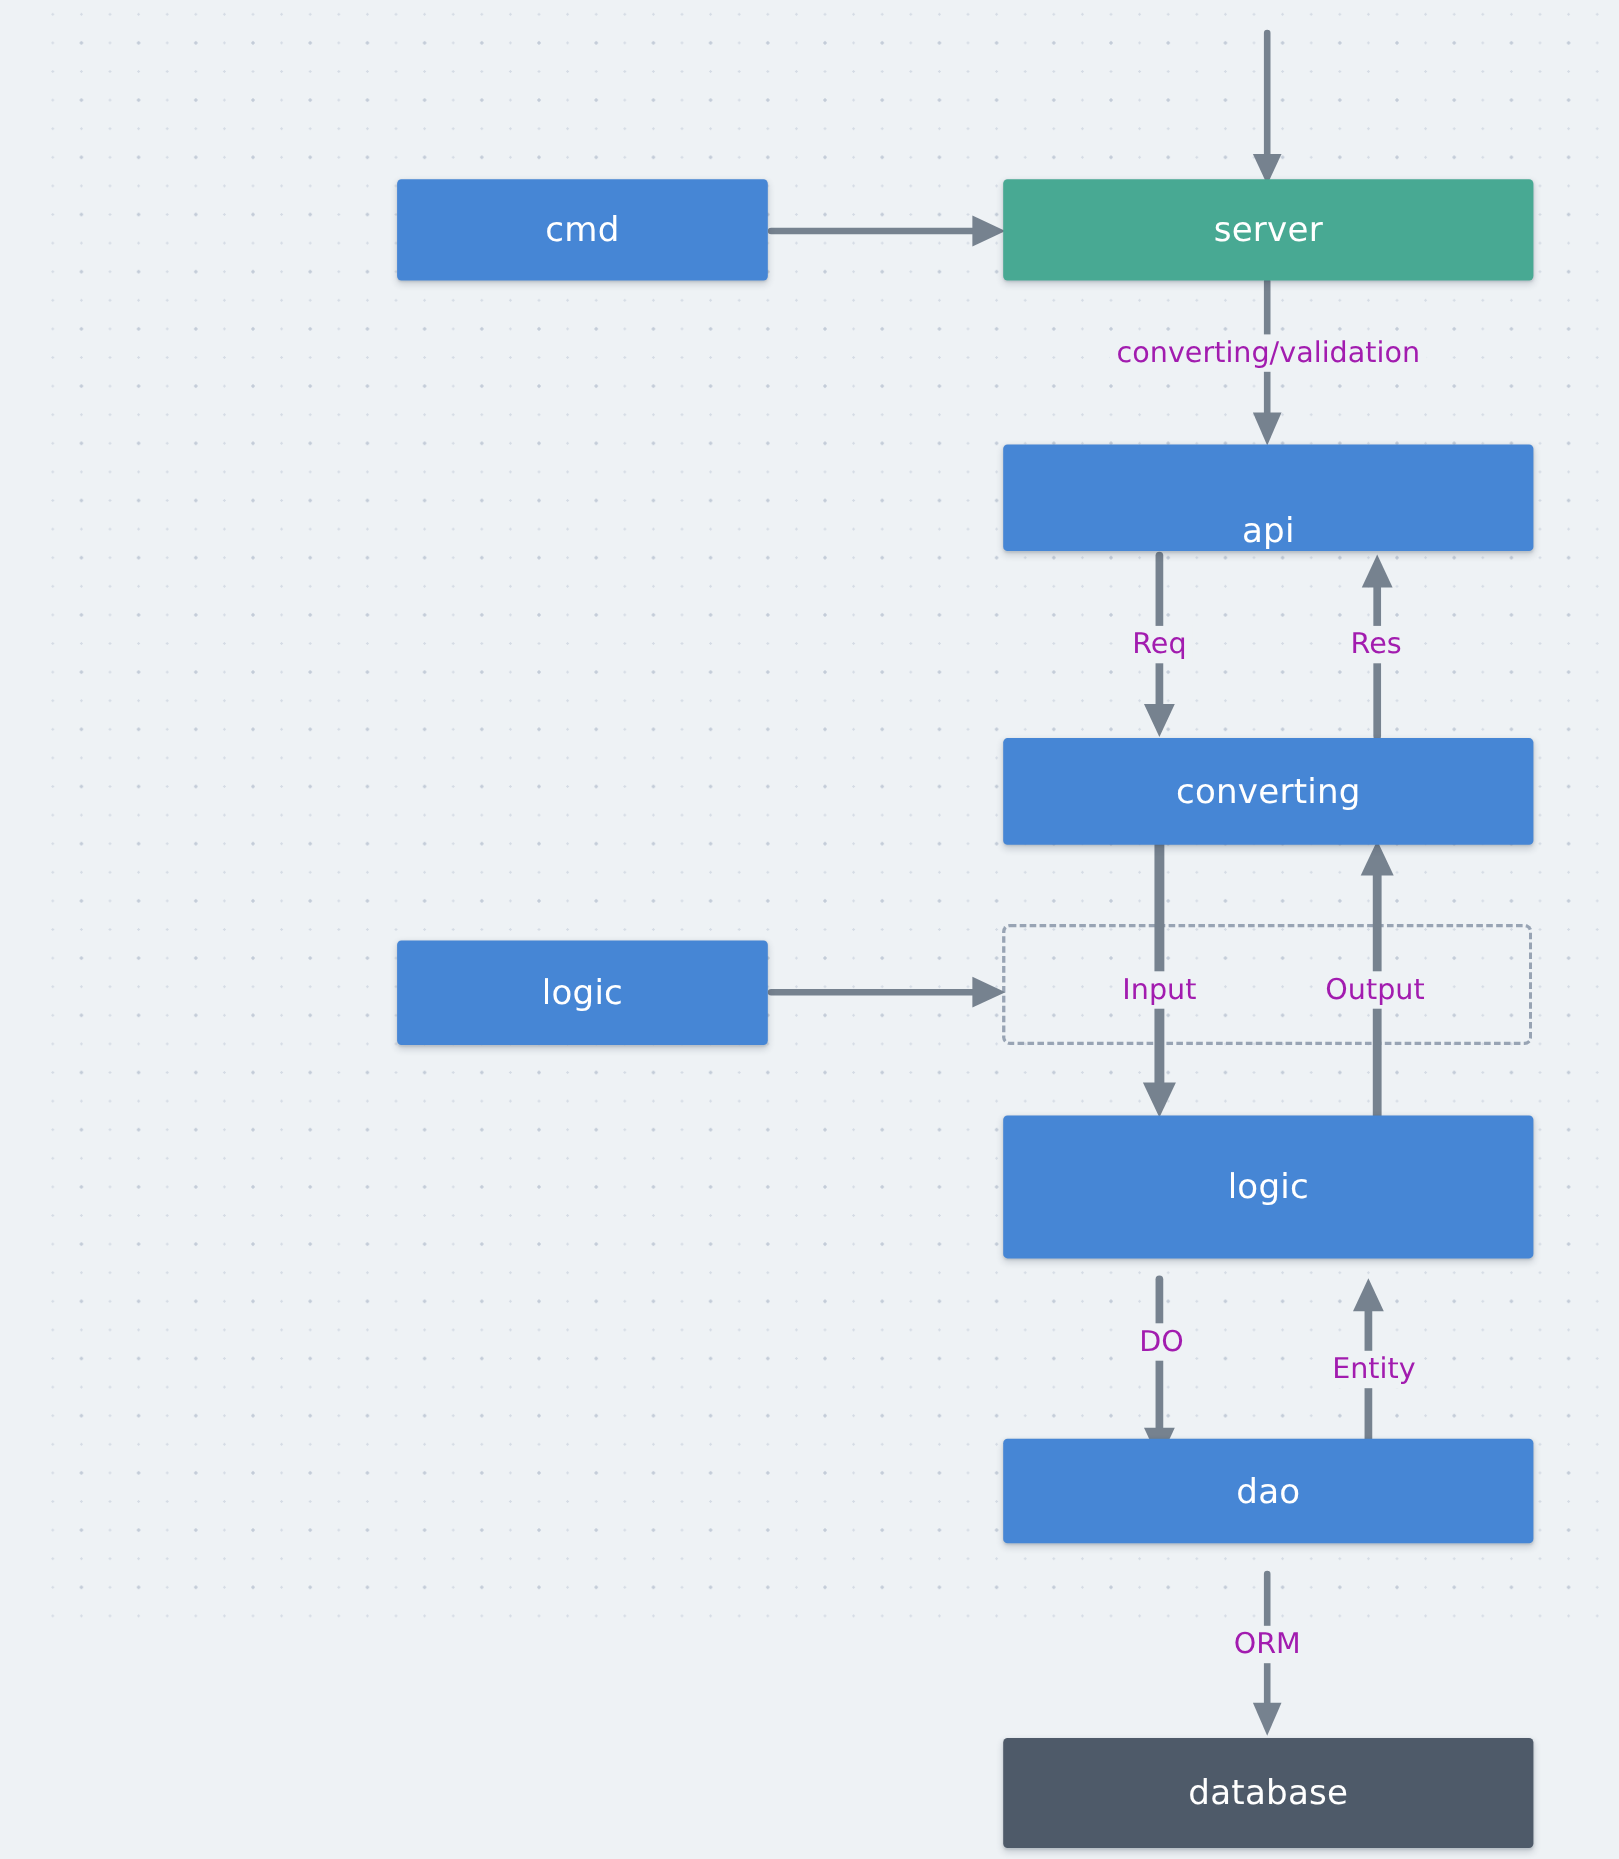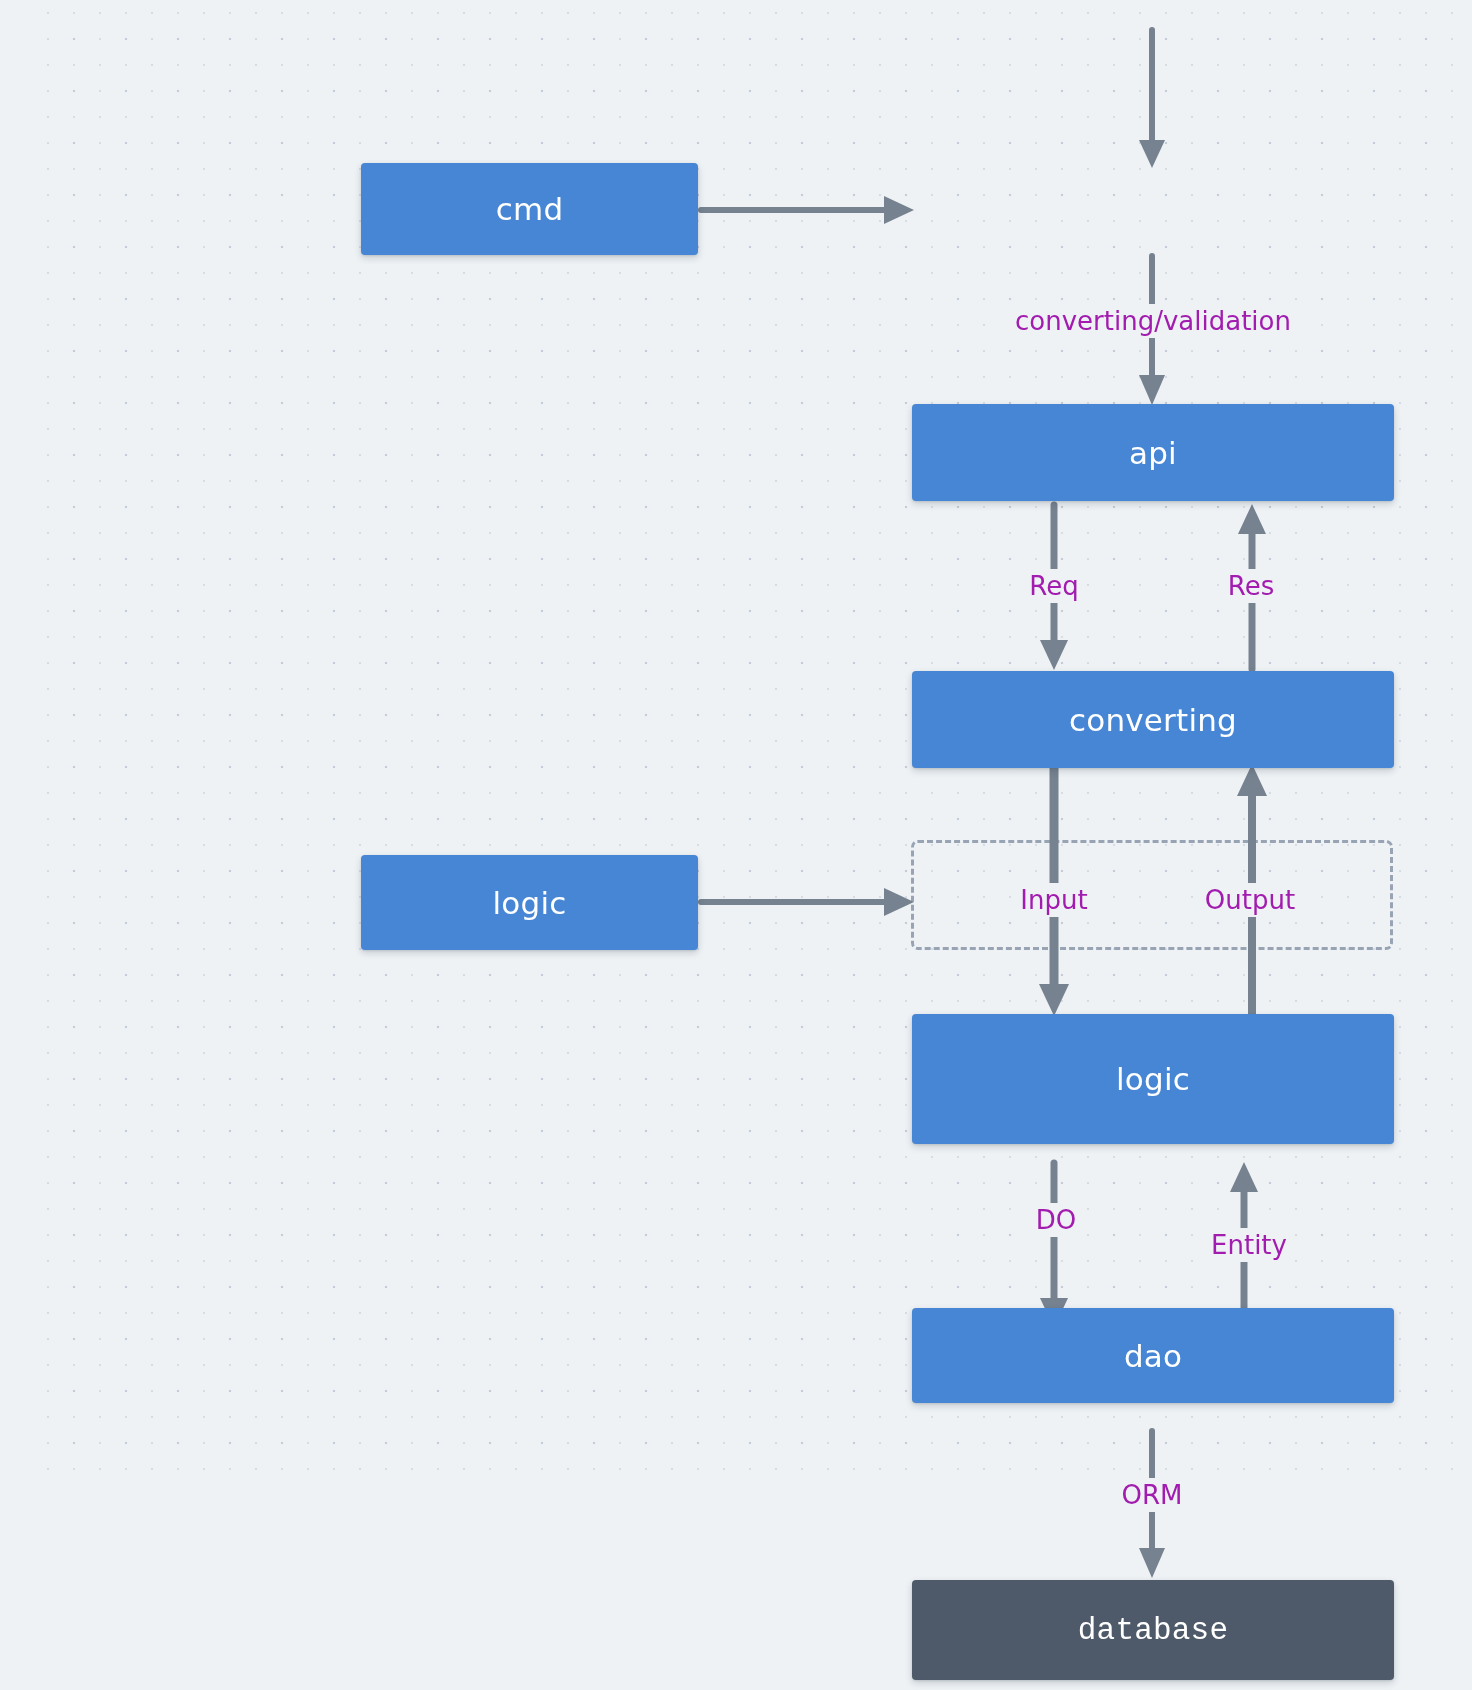--- a/index.html
+++ b/index.html
@@ -39,21 +39,21 @@
     color: #ffffff;
     font-size: 31px;
     font-weight: 400;
     letter-spacing: 0.2px;
     box-shadow: 0 3px 7px rgba(40,55,75,0.20), 0 1px 2px rgba(40,55,75,0.12);
     z-index: 5;
     user-select: none;
   }
   .node.blue  { background-color: #4686d5; }
   .node.teal  { background-color: #48a993; }
-  .node.slate { background-color: #4e5a69; font-family: Liberation Mono, monospace; }
+  .node.slate { background-color: #4e5a69; }
 
   
   .dashed-group {
     position: absolute;
     box-sizing: border-box;
     border: 3px dashed #98a4b4;
     border-radius: 7px;
     background: transparent;
     z-index: 2;
   }
@@ -160,22 +160,25 @@
       <polygon points="216,20 186,6 186,34" fill="#76828f"></polygon>
     </svg>
   </div>
 
   <div class="dashed-group" style="left:876px; top:840px; width:482px; height:110px;"></div>
 
   <div class="node blue" style="left:326px; top:163px; width:337px; height:92px;">
     <span>cmd</span>
   </div>
 
-
-  <div class="node blue" style="left:877px; top:404px; width:482px; height:97px;">
+  <div class="node teal" style="left:877px; top:163px; width:482px; height:92px;">
+    <span>server</span>
+  </div>
+
+  <div class="node blue" style="left:877px; top:404px; width:482px; height:97px;align-items:flex-end;">
     <span>api</span>
   </div>
 
   <div class="node blue" style="left:877px; top:671px; width:482px; height:97px;">
     <span>converting</span>
   </div>
 
   <div class="node blue" style="left:326px; top:855px; width:337px; height:95px;">
     <span>logic</span>
   </div>

